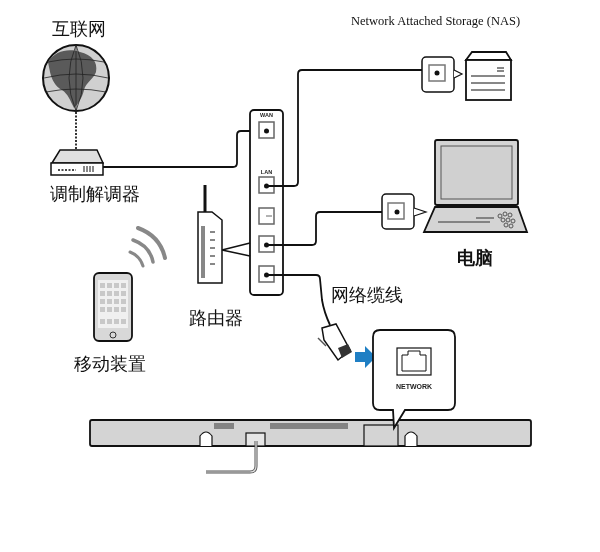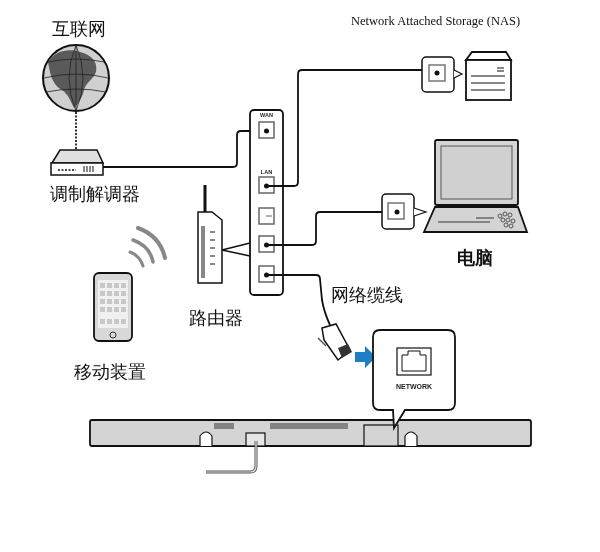--- a/index.html
+++ b/index.html
@@ -174,16 +174,16 @@
     <path d="M380,330 L448,330 Q455,330 455,337 L455,403 Q455,410 448,410 L405,410 L394,428 L393,410 L380,410 Q373,410 373,403 L373,337 Q373,330 380,330 Z" fill="#fff" stroke="#111" stroke-width="1.8"></path>
     <rect x="397" y="348" width="34" height="27" fill="#fff" stroke="#111" stroke-width="1.2"></rect>
     <path d="M402,371 L402,355 L408,355 L408,351 L420,351 L420,355 L426,355 L426,371 Z" fill="none" stroke="#111" stroke-width="1"></path>
     <text x="414" y="389" text-anchor="middle" style="font-family:'Liberation Sans',sans-serif;font-size:7px;font-weight:bold;fill:#222">NETWORK</text>
   </g>
 </svg>
 
 <div class="lbl" style="left:52px;top:17px;">互联网</div>
 <div class="lbl" style="left:50px;top:182px;">调制解调器</div>
 <div class="lbl" style="left:189px;top:298px;margin-top:8px;">路由器</div>
-<div class="lbl" style="left:74px;top:360px;">移动装置</div>
+<div class="lbl" style="left:74px;top:352px;">移动装置</div>
 <div class="lbl en" style="left:335px;top:14px;">Network Attached Storage (NAS)</div>
 <div class="lbl" style="left:457px;top:246px;font-weight:bold;">电脑</div>
 <div class="lbl" style="left:331px;top:283px;">网络缆线</div>
 
 </body></html>

